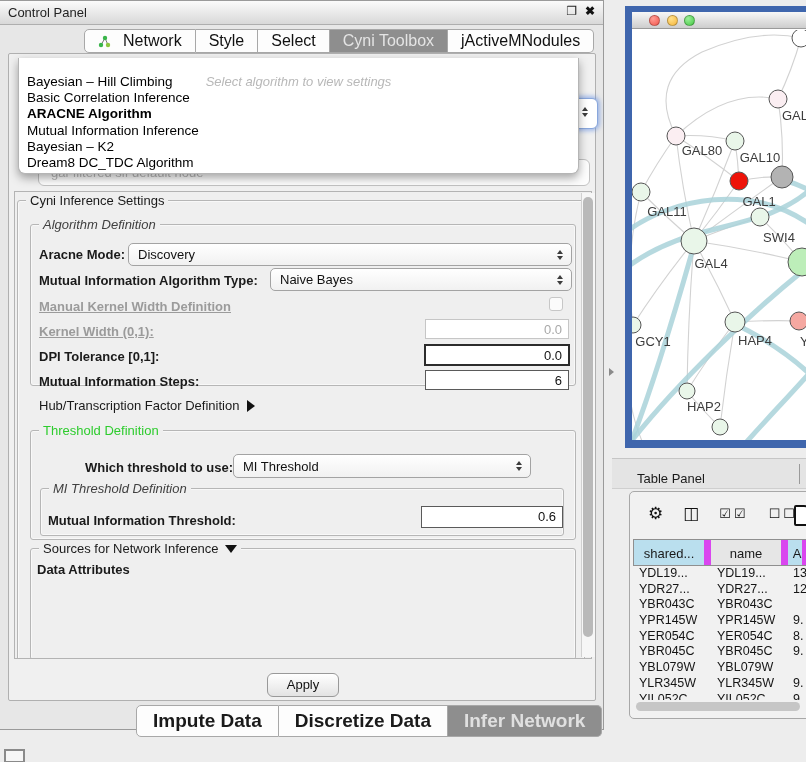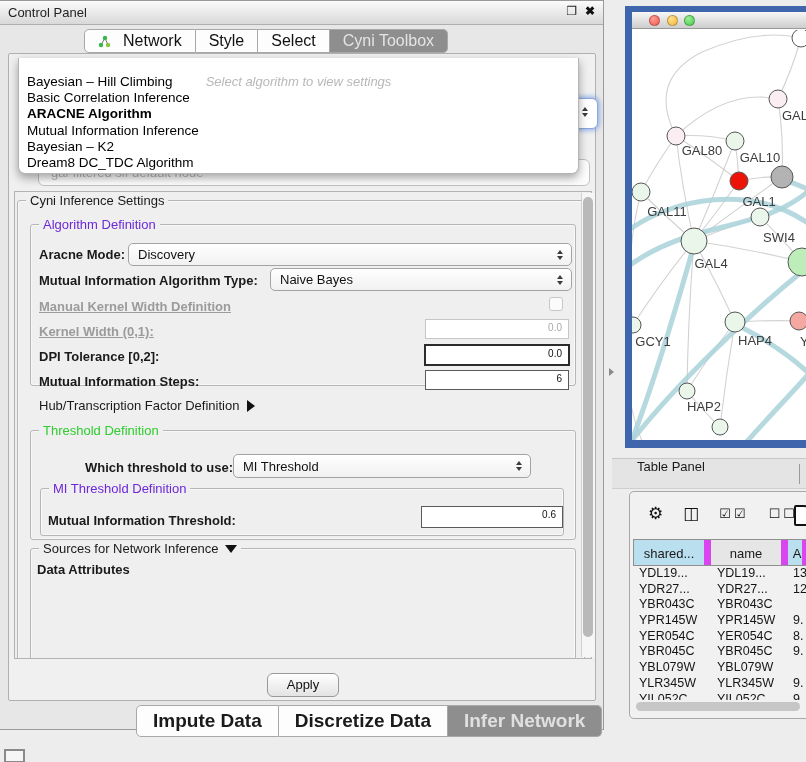--- a/index.html
+++ b/index.html
@@ -48,37 +48,37 @@
   #algo-list li.bold { font-weight:bold; }
 
   
   #scrollpane { position:absolute; left:14px; top:190px; width:578px; height:468px;
     background:#efefef; border:1px solid #b3b3b3; overflow:hidden; }
   .group { position:absolute; border:1px solid #b6b6b6; border-radius:3px;
     box-shadow:inset 0 0 0 1px rgba(255,255,255,.55); }
   .group-title { position:absolute; top:-8px; left:8px; background:#efefef; padding:0 4px;
     font-size:13px; white-space:nowrap; }
   .t-black { color:#1a1a1a; }
-  .t-blue  { color:#6d28d9; }
+  .t-blue  { color:#404040;font-style:italic; }
   .t-green { color:#2ecc2e; }
 
   .lbl { position:absolute; font-size:13px; font-weight:bold; color:#1a1a1a; white-space:nowrap; }
   .lbl.disabled { color:#9b9b9b;text-decoration:underline; }
 
   .combo { position:absolute; background:linear-gradient(#ffffff,#f1f1f1);
     border:1px solid #a3a3a3; border-radius:5px; display:flex; align-items:center;
     font-size:13px; color:#111; padding-left:9px; }
   .combo .arrows { position:absolute; right:8px; top:50%; transform:translateY(-50%);
     display:flex; flex-direction:column; gap:2px; }
   .arr-up { width:0; height:0; border-left:3.5px solid transparent; border-right:3.5px solid transparent;
     border-bottom:4px solid #3c3c3c; }
   .arr-dn { width:0; height:0; border-left:3.5px solid transparent; border-right:3.5px solid transparent;
     border-top:4px solid #3c3c3c; }
 
-  .field { position:absolute; background:#fff; font-size:10px; color:#111;
+  .field { position:absolute; background:#fff; font-size:13px; color:#111;
     text-align:right; padding:2px 6px 0 12px; }
   .field.gray  { border:1px solid #c6c6c6; color:#a9a9a9; }
   .field.focus { border:2px solid #2c2c2c; }
   .field.dark  { border:1px solid #5a5a5a; }
 
   .checkbox { position:absolute; width:14px; height:14px; background:#fbfbfb;
     border:1px solid #c7c7c7; border-radius:3px; }
 
   .tri-right { display:inline-block; width:0; height:0; border-top:6px solid transparent;
     border-bottom:6px solid transparent; border-left:8px solid #111; margin-left:8px; }
@@ -117,21 +117,21 @@
   #net-inner { position:absolute; left:7px; top:6px; width:174px; height:428px; background:#fff; }
   .net-titlebar { position:absolute; left:0; top:0; width:174px; height:17px;
     background:linear-gradient(#f7f7f7,#cdcdcd); border-bottom:1px solid #9a9a9a; }
   .light { position:absolute; top:3px; width:11px; height:11px; border-radius:50%;
     border:1px solid rgba(0,0,0,.25); }
   #net-canvas { position:absolute; left:0; top:18px; width:174px; height:410px; }
 
   
   #table-titlebar { position:absolute; left:612px; top:458px; width:194px; height:31px;
     background:#e4e4e4; border-top:1px solid #c6c6c6; border-bottom:1px solid #cfcfcf; }
-  #table-title { position:absolute; left:25px; top:0; font-size:13px; color:#1a1a1a; }
+  #table-title { position:absolute; left:25px; top:12px; font-size:13px; color:#1a1a1a; }
   #table-titlebar .edge-tick { position:absolute; right:6px; top:5px; width:1px; height:20px; background:#9a9a9a; }
 
   #table-window { position:absolute; left:629px; top:491px; width:180px; height:228px;
     background:#f1f1f1; border:1px solid #a8a8a8; border-radius:5px 0 0 5px; }
   #table-toolbar { position:absolute; left:18px; top:12px; display:flex; gap:20px; align-items:center; }
   .tb-icon { font-size:17px; color:#111; line-height:20px; }
   .tb-icon.small { font-size:13px; letter-spacing:3px; }
   #doc-icon { position:absolute; left:164px; top:13px; width:16px; height:21px;
     background:#fff; border:2px solid #111; border-radius:2px 6px 2px 2px; }
 
@@ -174,20 +174,23 @@
         </div>
         <div class="tab">
           <span>Style</span>
         </div>
         <div class="tab">
           <span>Select</span>
         </div>
         <div class="tab selected">
           <span>Cyni Toolbox</span>
         </div>
+        <div class="tab">
+          <span>jActiveMNodules</span>
+        </div>
       </div>
 
     <div class="cp-main"></div>
 
     <div id="combo-cap">
       <span class="arrows" style="position:absolute;right:9px;top:8px;display:flex;flex-direction:column;gap:2px;">
         <span class="arr-up"></span>
           <span class="arr-dn"></span>
       </span>
     </div>
@@ -233,21 +236,21 @@
             <span class="arr-dn"></span>
           </span>
       </div>
 
       <span class="lbl disabled" style="left:24px;top:107px;">Manual Kernel Width Definition</span>
       <span class="checkbox" style="left:534px;top:105px;"></span>
 
       <span class="lbl disabled" style="left:24px;top:132px;">Kernel Width (0,1):</span>
       <div class="field gray" style="left:410px;top:127px;width:144px;height:20px;">0.0</div>
 
-      <span class="lbl" style="left:24px;top:157px;">DPI Tolerance [0,2]:</span>
+      <span class="lbl" style="left:24px;top:157px;">DPI Tolerance [0,1]:</span>
       <div class="field focus" style="left:409px;top:152px;width:146px;height:22px;">0.0</div>
 
       <span class="lbl" style="left:24px;top:182px;">Mutual Information Steps:</span>
       <div class="field dark" style="left:410px;top:178px;width:144px;height:20px;">6</div>
 
       <div id="hub-row" style="left:24px;top:206px;">
         <span>Hub/Transcription Factor Definition</span>
         <span class="tri-right"></span>
       </div>
 

